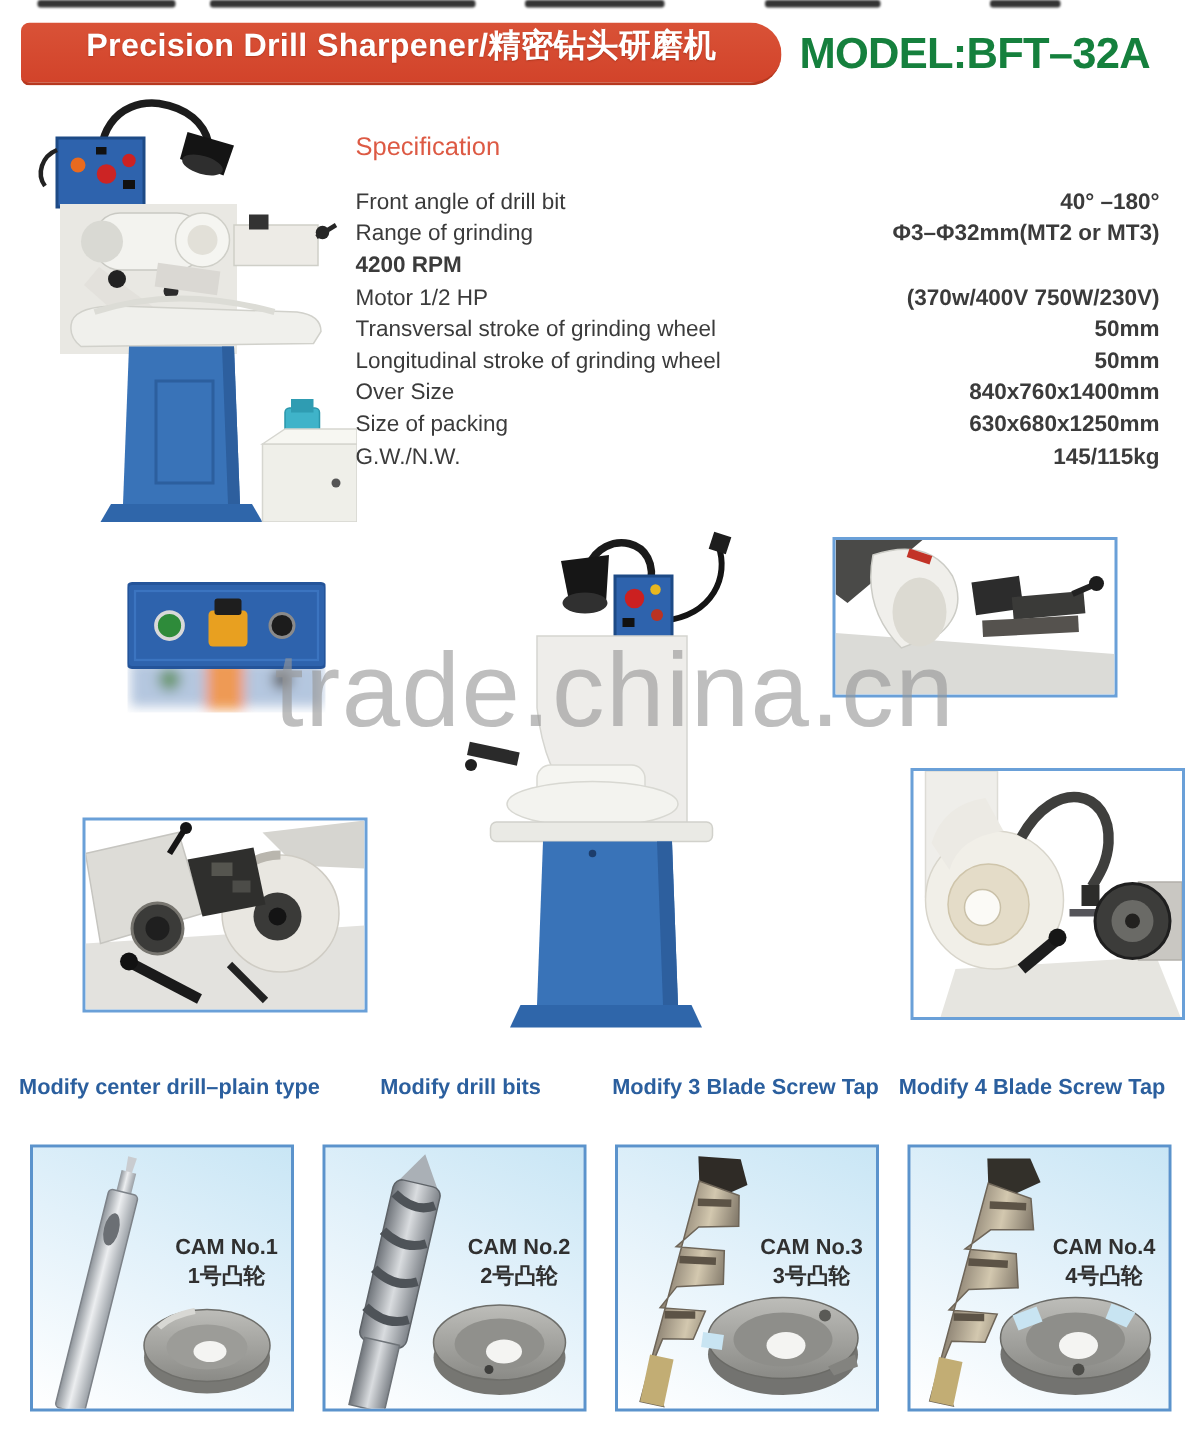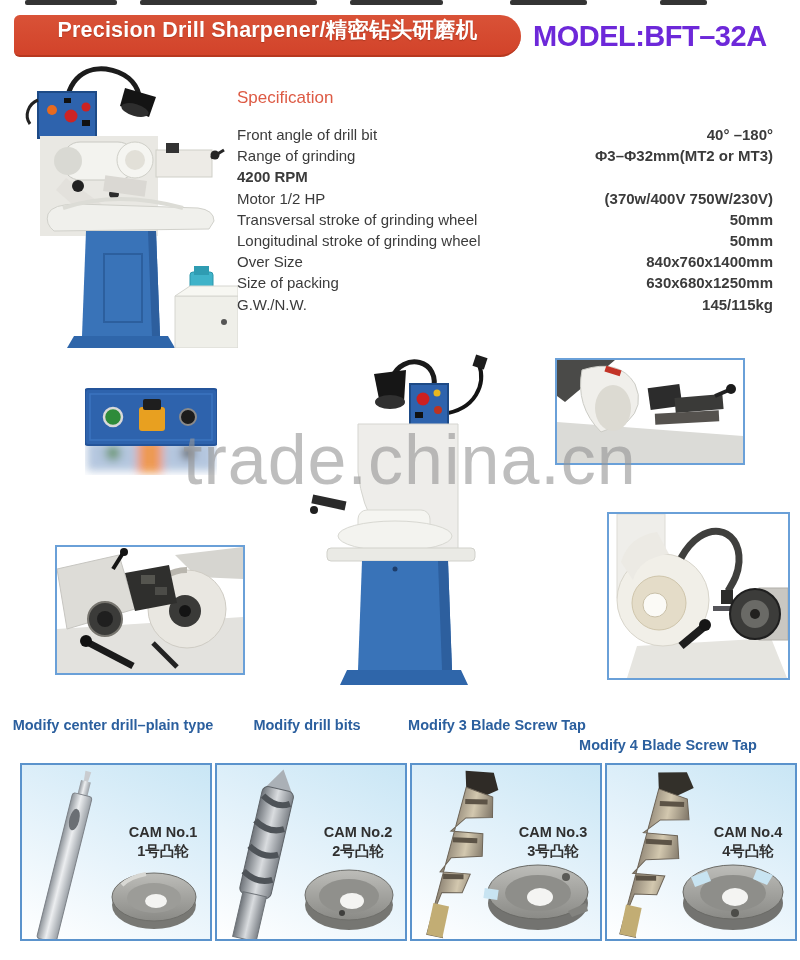--- a/index.html
+++ b/index.html
@@ -21,21 +21,21 @@
     border-bottom:2px solid #b7381f;
     border-radius:6px 22px 22px 6px;
     display:flex; justify-content:center;
   }
   .title-bar span {
     color:#ffffff; font-weight:bold; font-size:21.5px; letter-spacing:0.2px;
     text-shadow:0 1px 1px rgba(120,30,10,.4); white-space:nowrap;
   }
   .model-text {
     position:absolute; left:533px; top:20px; width:255px;
-    color:#6d28d9; font-weight:bold; font-size:29px; letter-spacing:-0.5px; white-space:nowrap;
+    color:#15803d; font-weight:bold; font-size:29px; letter-spacing:-0.5px; white-space:nowrap;
   }
 
   
   .spec { position:absolute; left:237px; top:88px; width:536px; }
   .spec-title { color:#dd5a44; font-size:17px; margin-bottom:16px; }
   .spec-row { display:flex; justify-content:space-between; line-height:21.2px; font-size:15px; color:#3b3b3b; }
   .spec-row .lbl { text-align:left; }
   .spec-row .val { text-align:right; white-space:nowrap;font-weight:bold; }
 
   
@@ -48,21 +48,21 @@
   }
 
   
   .caption {
     position:absolute; top:717px; transform:translateX(-50%);
     color:#2b5f9e; font-size:14.5px; font-weight:600; white-space:nowrap;
   }
 
   
   .cam-box {
-    position:absolute; top:763px; width:192px; height:178px;
+    position:absolute; top:763px; width:176px; height:178px;
     border:2px solid #5b93cc;
     background:linear-gradient(205deg,#c9e6f5 0%,#e2f1fa 45%,#ffffff 100%);
     overflow:hidden;
   }
   .cam-label {
     position:absolute; left:50%; top:58px; width:50%;
     text-align:center; color:#303030; font-weight:bold;
     font-size:14.5px; line-height:19px; z-index:5; white-space:nowrap;
   }
   .drill-svg { position:absolute; left:2px; top:4px; z-index:3; }
@@ -268,21 +268,21 @@
     <line x1="96" y1="112" x2="72" y2="132" stroke="#1e1e1e" stroke-width="8"></line>
     <circle cx="96" cy="111" r="6" fill="#161616"></circle>
   </svg>
 </div>
 
 <div class="watermark">trade.china.cn</div>
 
 <div class="caption" style="left:113px;">Modify center drill–plain type</div>
 <div class="caption" style="left:307px;">Modify drill bits</div>
 <div class="caption" style="left:497px;">Modify 3 Blade Screw Tap</div>
-<div class="caption" style="left:668px;margin-top:20px;">Modify 4 Blade Screw Tap</div>
+<div class="caption" style="left:688px;">Modify 4 Blade Screw Tap</div>
 
 <div class="cam-box" style="left:20px;">
   <svg class="drill-svg" width="110" height="172" viewBox="0 0 110 172">
     <defs>
         <linearGradient id="sg1" x1="0" y1="0" x2="1" y2="0">
       <stop offset="0" stop-color="#8e949a"></stop>
           <stop offset="0.45" stop-color="#eceef0"></stop>
           <stop offset="1" stop-color="#9aa0a6"></stop>
     </linearGradient>
       </defs>

